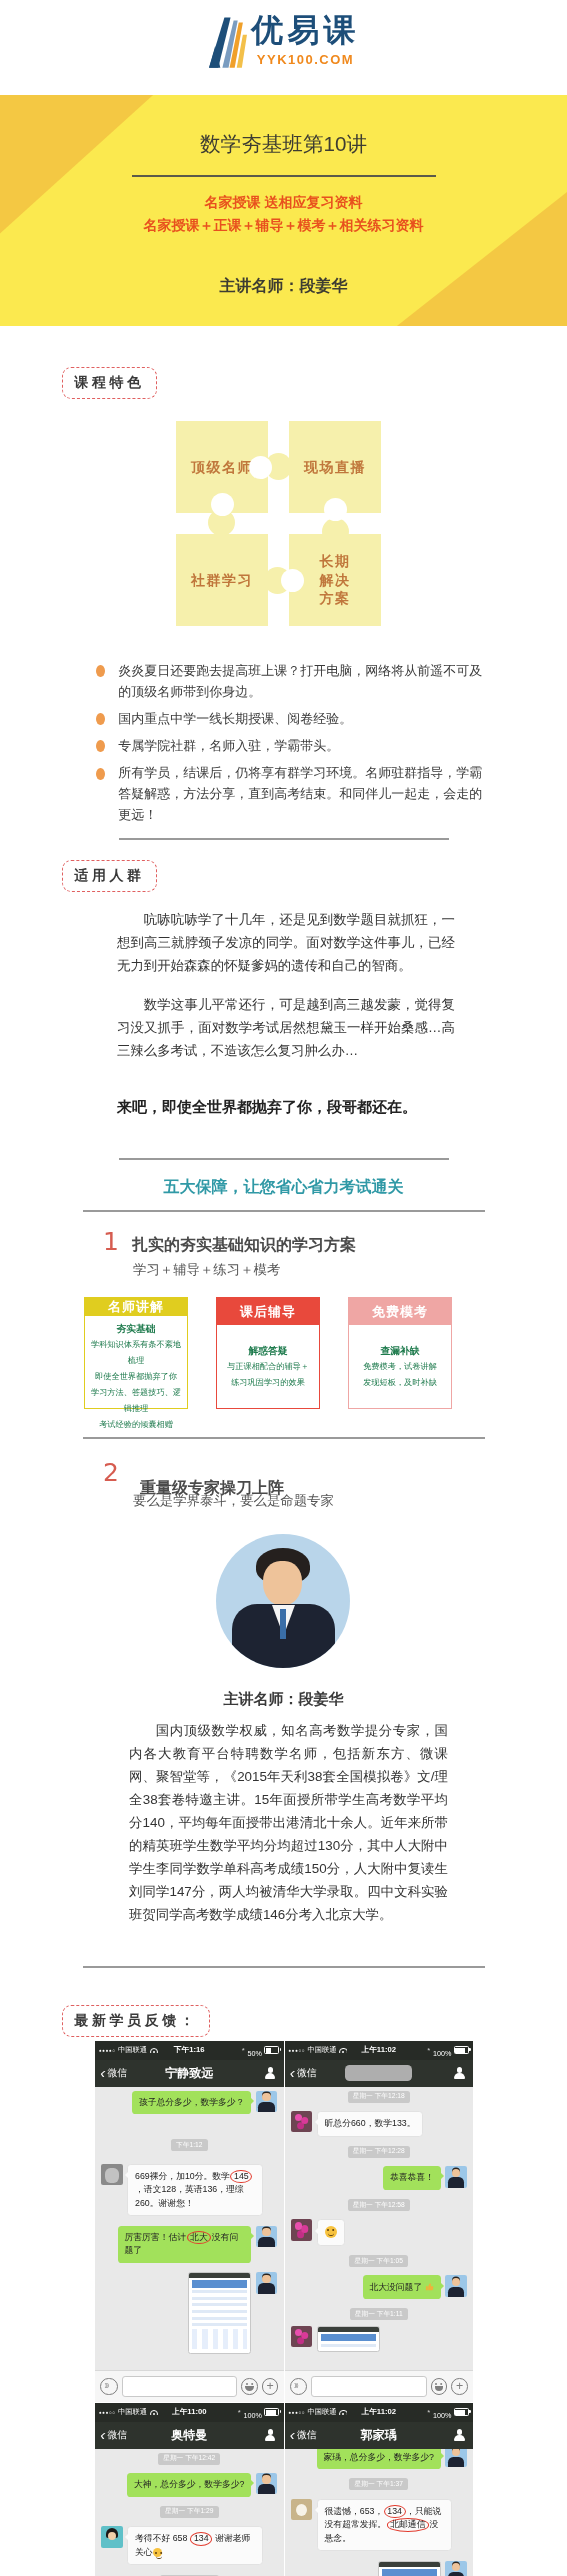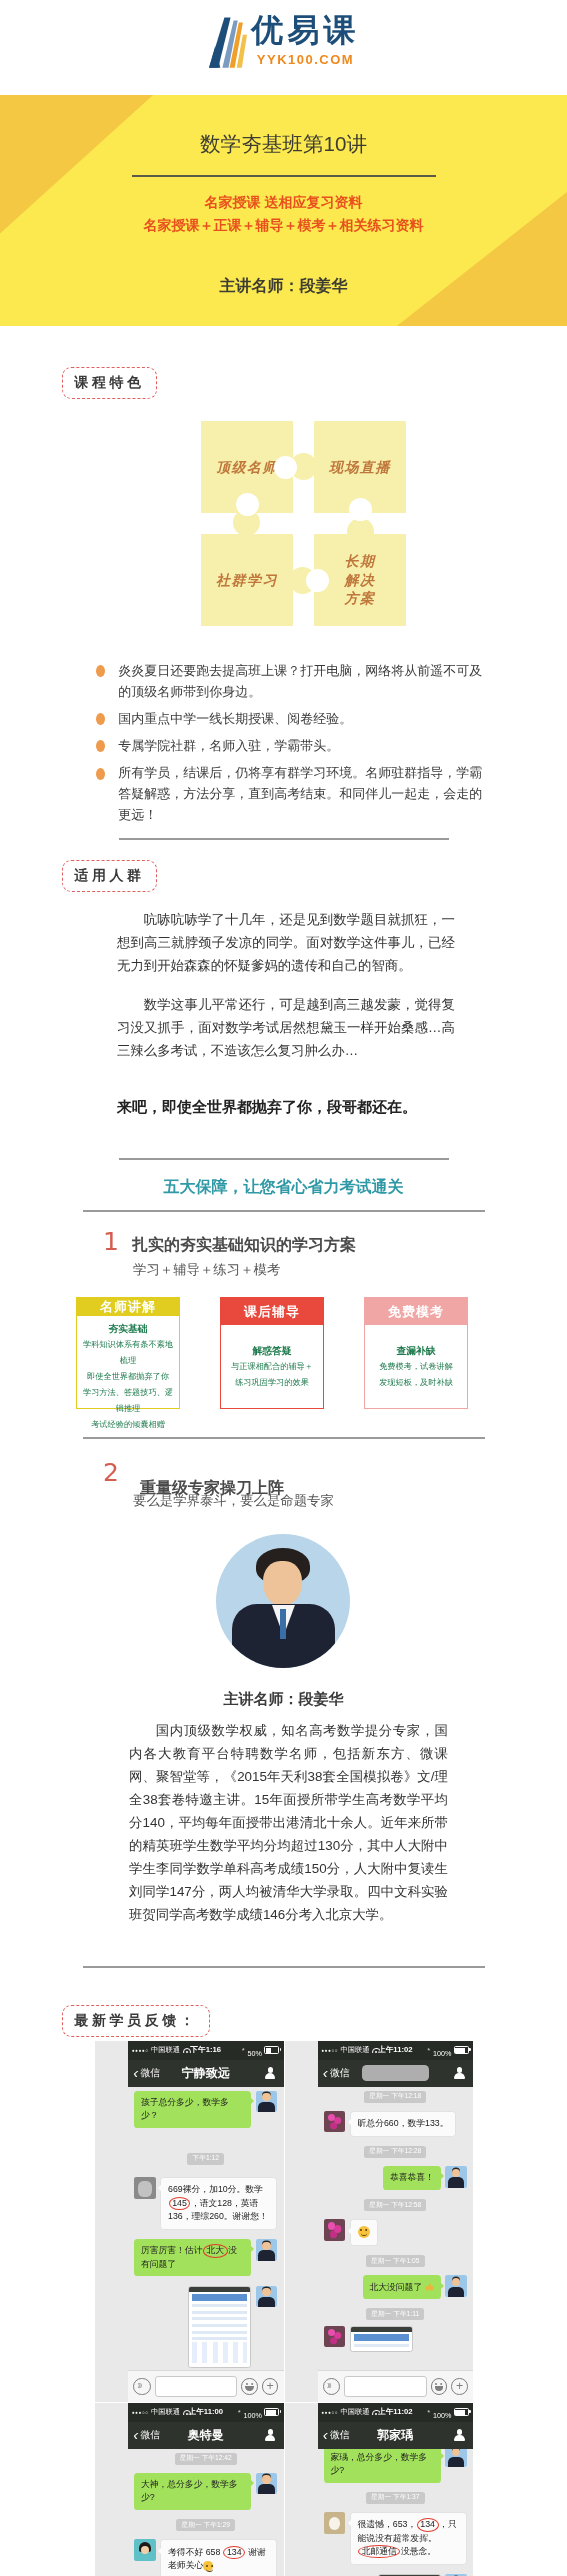--- a/index.html
+++ b/index.html
@@ -25,21 +25,21 @@
   .banner-red{font-size:14px;font-weight:bold;color:#e8511e;}
   .banner-red.l1{top:194px;}
   .banner-red.l2{top:217px;}
   .banner-teacher{top:276px;font-size:16px;font-weight:bold;color:#3d3c32;}
 
   
   .badge{position:absolute;border:1.5px dashed #e06060;border-radius:9.3px;background:#fff;
          padding:6.2px 11.3px;font-size:14px;font-weight:bold;color:#3a3a3a;letter-spacing:3.6px;}
 
   
-  .puzzle{top:421px;left:201px;width:205px;height:205px;font-style:italic;}
+  .puzzle{top:421px;left:176px;width:205px;height:205px;}
   .pz{position:absolute;width:92px;height:92px;background:#f6f0ac;display:flex;
       align-items:center;justify-content:center;text-align:center;}
   .pz span{font-size:14px;font-weight:bold;color:#c0773c;letter-spacing:1.5px;line-height:1.35;}
   .pz1{left:0;top:0;} .pz2{left:113px;top:0;} .pz3{left:0;top:113px;} .pz4{left:113px;top:113px;}
   .tab,.notch{position:absolute;border-radius:50%;}
   .tab{width:27px;height:27px;background:#f6f0ac;}
   .notch{width:23px;height:23px;background:#fff;}
   .tabA{left:89px;top:32px;}  .notchA{left:73px;top:35px;}
   .tabB{left:32px;top:88px;}  .notchB{left:35px;top:72px;}
   .tabC{left:146px;top:97px;} .notchC{left:148px;top:77px;}
@@ -60,21 +60,21 @@
   .cta{position:absolute;left:117px;font-size:15px;font-weight:bold;color:#222;}
 
   .teal-head{font-size:16px;font-weight:bold;color:#3099a6;}
 
   
   .secnum{position:absolute;left:103px;font-size:25px;color:#d65c50;font-family:"DejaVu Sans",sans-serif;line-height:1;}
   .sectitle{position:absolute;left:132px;font-size:16px;font-weight:600;color:#4a4a4a;}
   .secsub{position:absolute;left:133px;font-size:13.4px;color:#555;}
 
   
-  .cards{position:absolute;left:76px;display:flex;gap:40px;}
+  .cards{position:absolute;left:84px;display:flex;gap:28px;}
   .card{width:102px;background:#fff;border:1px solid;display:flex;flex-direction:column;}
   .card .chead{height:27px;display:flex;align-items:center;justify-content:center;
                font-size:13px;font-weight:bold;color:#fff;letter-spacing:1px;}
   .card.yel{border-color:#e0cd1f;} .card.yel .chead{background:#e0cd1f;}
   .card.red{border-color:#e8493c;} .card.red .chead{background:#e8493c;}
   .card.pnk{border-color:#efa6a4;} .card.pnk .chead{background:#efa6a4;}
   .cbody{flex:1;padding:5.2px 3.1px;display:flex;flex-direction:column;justify-content:center;}
   .cbody div{font-size:8.2px;line-height:16px;color:#1d7a4c;text-align:center;}
   .cbody .lead{font-size:9.8px;font-weight:bold;}
 
@@ -86,21 +86,21 @@
   .tshirt{position:absolute;left:56px;top:71px;width:23px;height:31px;background:#f5f5f5;
           clip-path:polygon(0 0,100% 0,50% 100%);}
   .ttie{position:absolute;left:64px;top:75px;width:6.2px;height:30px;background:#3a6ea8;}
   .tname{font-size:15px;font-weight:bold;color:#3a3a3a;}
   .bio{position:absolute;left:129px;width:319px;font-size:13.4px;line-height:23px;color:#333;
        text-align:justify;text-indent:2em;}
 
   
   .phones{top:2041px;left:95px;width:378px;height:1005px;}
   .prow{position:absolute;left:0;width:378px;display:flex;gap:1px;}
-  .phone{width:189px;background:#e9e9e9;display:flex;flex-direction:column;overflow:hidden;padding-left:33px;}
+  .phone{width:189px;background:#e9e9e9;display:flex;flex-direction:column;overflow:hidden;}
   .sbar{height:18.5px;background:#272b26;position:relative;flex:0 0 18.5px;}
   .sbar .lft{position:absolute;left:4.1px;top:0;height:18.5px;display:flex;align-items:center;gap:2.6px;}
   .sbar .rgt{position:absolute;right:4.1px;top:0;height:18.5px;display:flex;align-items:center;gap:2.6px;}
   .dots{color:#fff;font-size:4.6px;letter-spacing:0.5px;}
   .car{color:#fff;font-size:7.2px;}
   .wifi{width:8.2px;height:5.7px;position:relative;overflow:hidden;}
   .wifi::before{content:"";position:absolute;left:0.5px;top:0.5px;width:6.2px;height:6.2px;border:1px solid #fff;border-radius:50%;}
   .wifi::after{content:"";position:absolute;left:3.1px;top:3.1px;width:2.1px;height:2.1px;background:#fff;border-radius:50%;}
   .stime{position:absolute;left:0;width:100%;text-align:center;top:4.1px;color:#fff;font-size:7.7px;font-weight:bold;}
   .bt{color:#cfcfcf;font-size:7.7px;}

